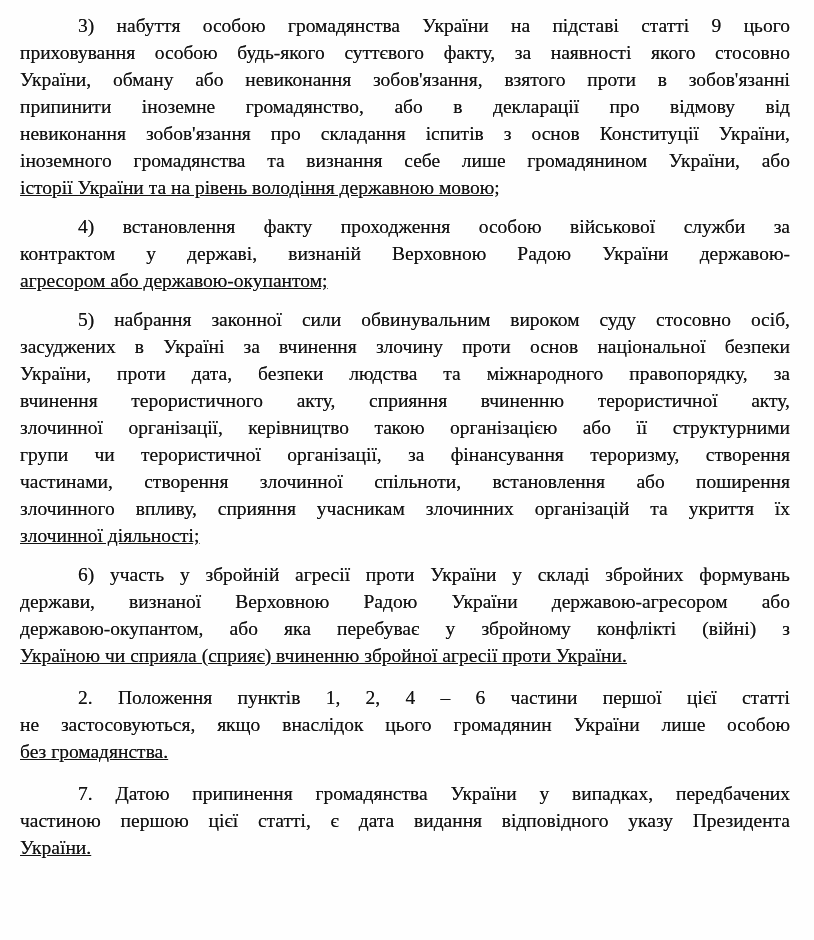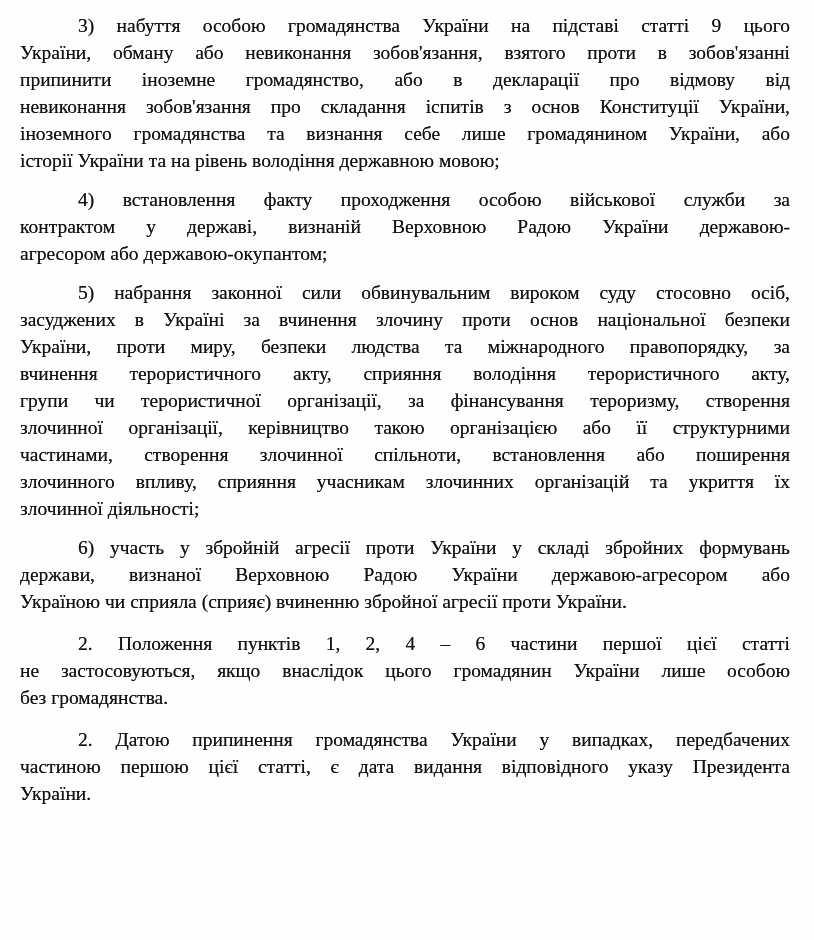--- a/index.html
+++ b/index.html
@@ -31,58 +31,61 @@
   }
   .line {
     text-align: justify;
     text-align-last: justify;
   }
   .line.first {
     text-indent: 58px;
   }
   .line.last {
     text-align-last: left;
+    text-decoration: underline;
   }
 </style>
 </head>
 <body>
 
 <div class="page" style="background: rgb(254, 254, 254); color: rgb(18, 18, 18);">
     <div class="para">
       <div class="line first">3) набуття особою громадянства України на підставі статті 9 цього</div>
+      <div class="line">приховування особою будь-якого суттєвого факту, за наявності якого стосовно</div>
       <div class="line">України, обману або невиконання зобов'язання, взятого проти в зобов'язанні</div>
       <div class="line">припинити іноземне громадянство, або в декларації про відмову від</div>
       <div class="line">невиконання зобов'язання про складання іспитів з основ Конституції України,</div>
       <div class="line">іноземного громадянства та визнання себе лише громадянином України, або</div>
       <div class="line last">історії України та на рівень володіння державною мовою;</div>
     </div>
     <div class="para">
       <div class="line first">4) встановлення факту проходження особою військової служби за</div>
       <div class="line">контрактом у державі, визнаній Верховною Радою України державою-</div>
       <div class="line last">агресором або державою-окупантом;</div>
     </div>
     <div class="para">
       <div class="line first">5) набрання законної сили обвинувальним вироком суду стосовно осіб,</div>
       <div class="line">засуджених в Україні за вчинення злочину проти основ національної безпеки</div>
-      <div class="line">України, проти миру, безпеки людства та міжнародного правопорядку, за</div>
-      <div class="line">вчинення терористичного акту, сприяння володіння терористичного акту,</div>
+      <div class="line">України, проти дата, безпеки людства та міжнародного правопорядку, за</div>
+      <div class="line">вчинення терористичного акту, сприяння вчиненню терористичної акту,</div>
+      <div class="line">злочинної організації, керівництво такою організацією або її структурними</div>
       <div class="line">групи чи терористичної організації, за фінансування тероризму, створення</div>
-      <div class="line">злочинної організації, керівництво такою організацією або її структурними</div>
       <div class="line">частинами, створення злочинної спільноти, встановлення або поширення</div>
       <div class="line">злочинного впливу, сприяння учасникам злочинних організацій та укриття їх</div>
       <div class="line last">злочинної діяльності;</div>
     </div>
     <div class="para">
       <div class="line first">6) участь у збройній агресії проти України у складі збройних формувань</div>
       <div class="line">держави, визнаної Верховною Радою України державою-агресором або</div>
+      <div class="line">державою-окупантом, або яка перебуває у збройному конфлікті (війні) з</div>
       <div class="line last">Україною чи сприяла (сприяє) вчиненню збройної агресії проти України.</div>
     </div>
     <div class="para">
       <div class="line first">2. Положення пунктів 1, 2, 4 – 6 частини першої цієї статті</div>
       <div class="line">не застосовуються, якщо внаслідок цього громадянин України лише особою</div>
       <div class="line last">без громадянства.</div>
     </div>
     <div class="para">
-      <div class="line first">2. Датою припинення громадянства України у випадках, передбачених</div>
+      <div class="line first">7. Датою припинення громадянства України у випадках, передбачених</div>
       <div class="line">частиною першою цієї статті, є дата видання відповідного указу Президента</div>
       <div class="line last">України.</div>
     </div>
   </div>
 
 </body></html>

